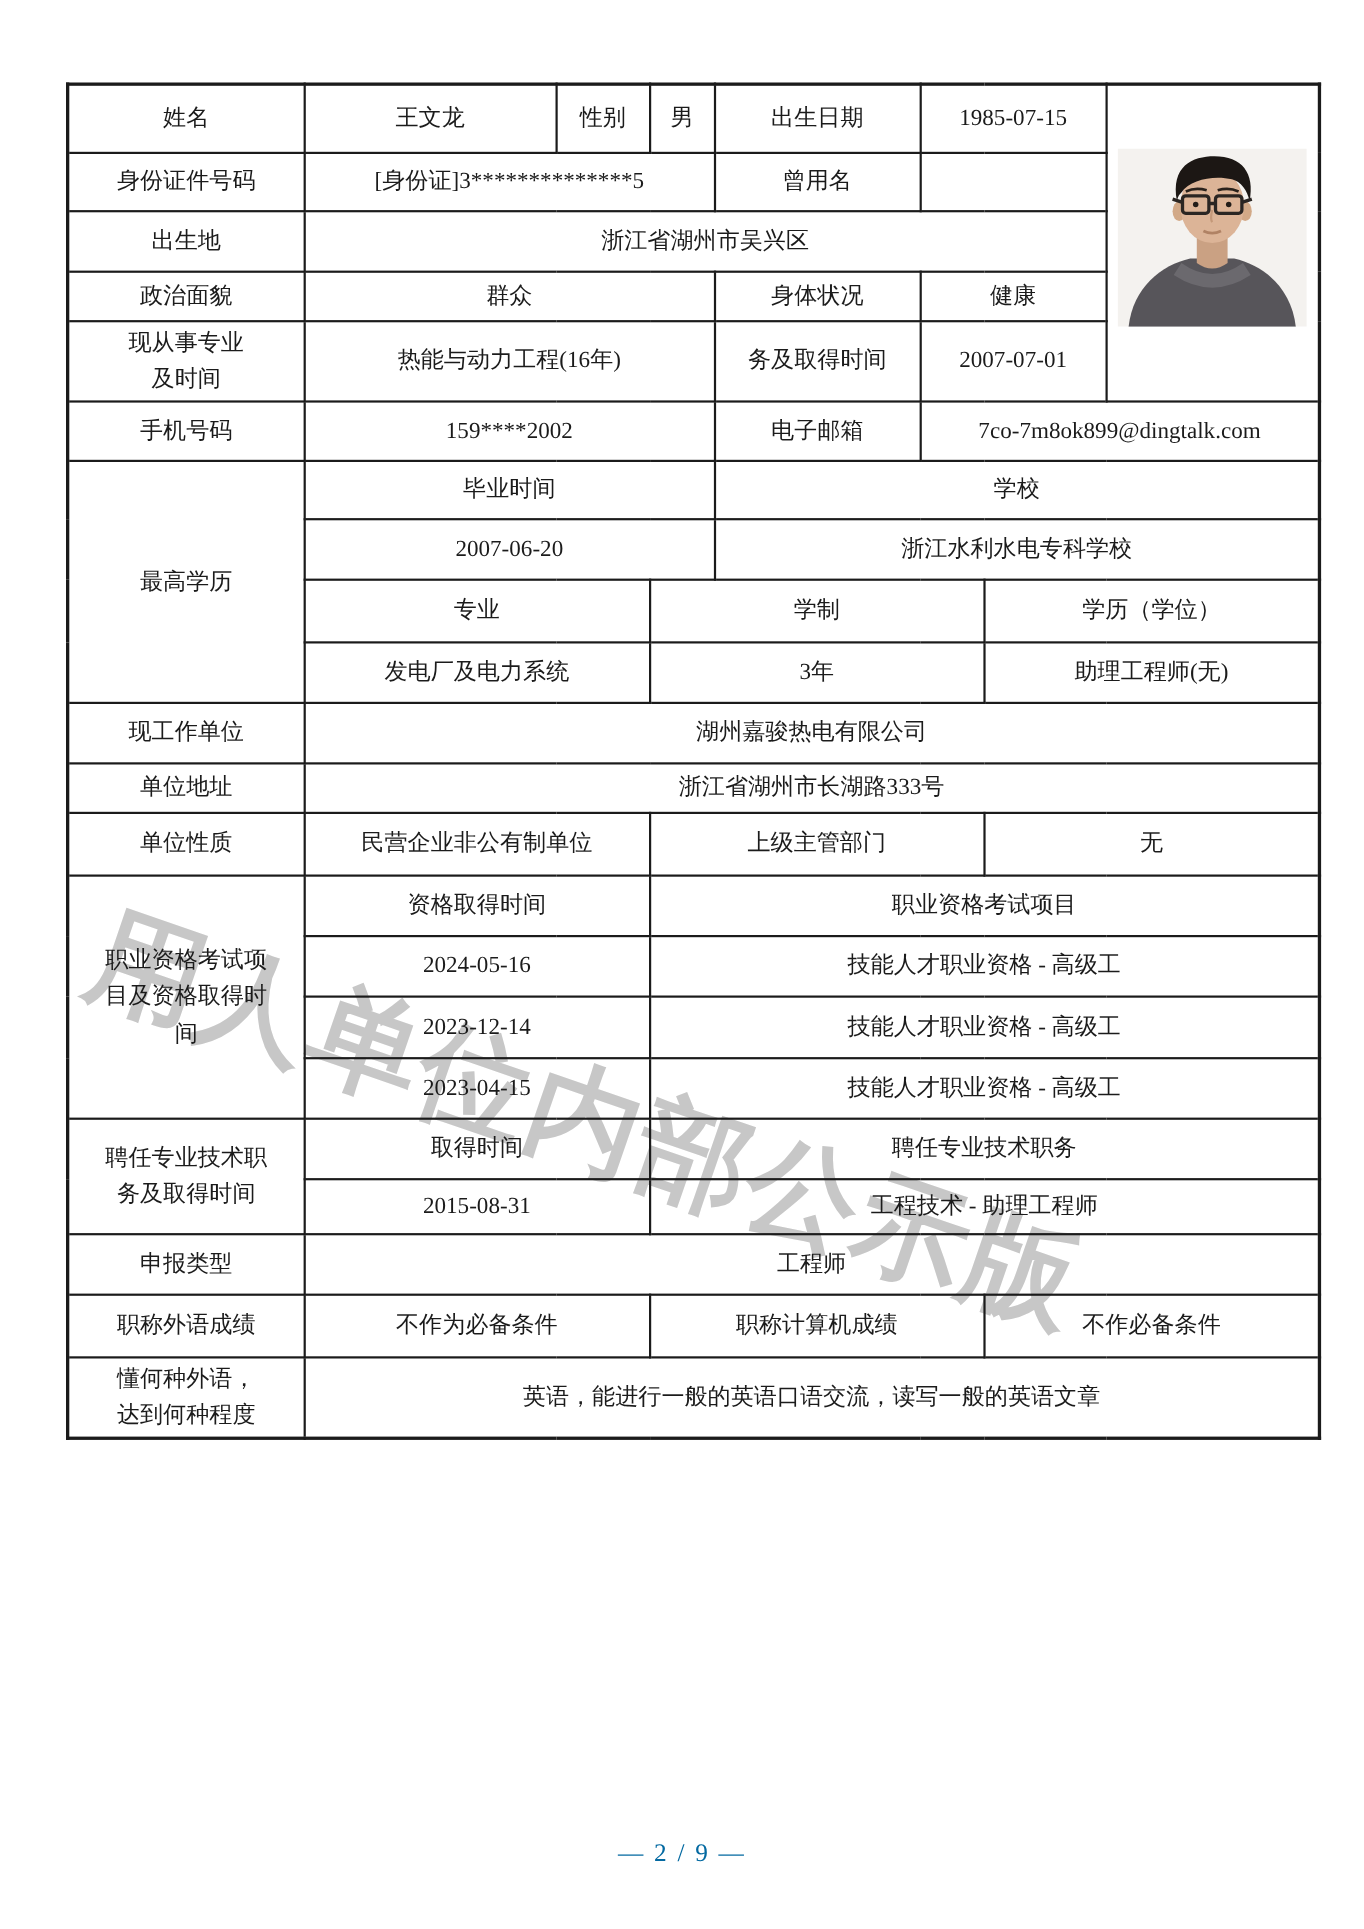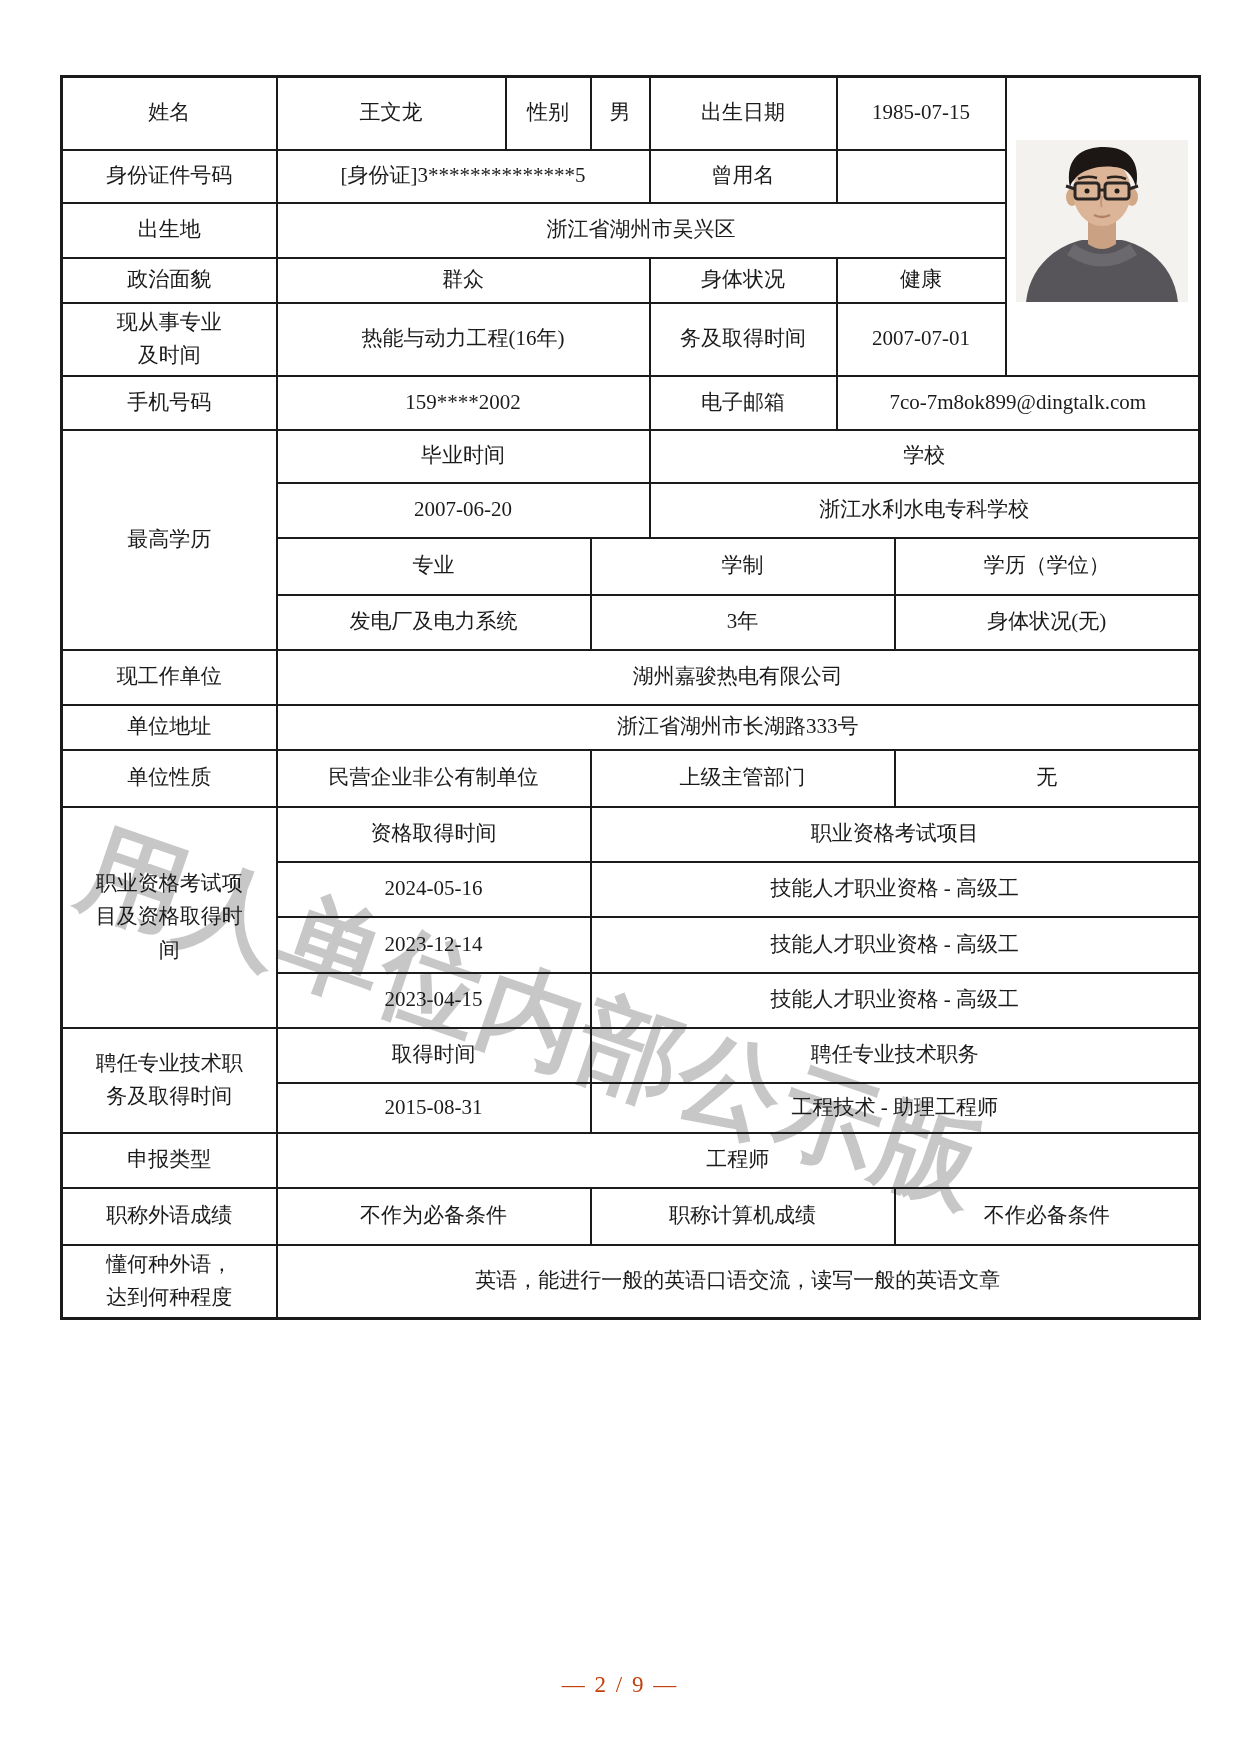--- a/index.html
+++ b/index.html
@@ -10,42 +10,42 @@
     font-family:"Liberation Sans","DejaVu Sans",sans-serif;}
   .form-wrap{position:absolute;left:60px;top:75px;z-index:1;}
   table.form{border-collapse:collapse;table-layout:fixed;width:1138px;background:transparent;
     border:3px solid #1b1b1b;}
   table.form td{border:2px solid #1b1b1b;font-size:21px;color:#1b1b1b;text-align:center;
     vertical-align:middle;padding:2px 6px;line-height:1.6;background:transparent;overflow:hidden;}
   td.l{text-align:left;padding-left:13px;margin-left:48px;}
   td.pre{white-space:pre-line;}
   td.photo-cell{padding:0;text-align:center;vertical-align:middle;}
   .footer{position:absolute;left:0;top:1672px;width:1240px;text-align:center;z-index:1;
-    font-size:23px;color:#c2410c;letter-spacing:2px;}
+    font-size:23px;color:#0369a1;letter-spacing:2px;}
 </style>
 </head>
 <body>
 
 <div class="watermark">用人单位内部公示版</div>
 
 <div class="form-wrap">
 <table class="form">
   <colgroup>
     <col style="width:215px">
         <col style="width:229px">
         <col style="width:85px">
         <col style="width:59px">
     <col style="width:187px">
         <col style="width:58px">
         <col style="width:111px">
         <col style="width:194px">
   </colgroup>
 
   <tbody>
-        <tr style="height:73px">
+        <tr style="height:62px">
     <td>姓名</td>
     <td class="l">王文龙</td>
     <td>性别</td>
     <td>男</td>
     <td>出生日期</td>
     <td colspan="2">1985-07-15</td>
     <td class="photo-cell" rowspan="5">
       <svg width="172" height="162" viewBox="0 0 172 162" xmlns="http://www.w3.org/2000/svg">
         <rect width="172" height="162" fill="#f4f2ef"></rect>
         <path d="M10,162 C14,126 40,106 66,100 L106,100 C132,106 158,126 162,162 Z" fill="#57555a"></path>
@@ -114,21 +114,21 @@
 
   <tr style="height:57px">
     <td colspan="2">专业</td>
     <td colspan="3">学制</td>
     <td colspan="2">学历（学位）</td>
   </tr>
 
   <tr style="height:55px">
     <td colspan="2">发电厂及电力系统</td>
     <td colspan="3">3年</td>
-    <td colspan="2">身体状况(无)</td>
+    <td colspan="2">助理工程师(无)</td>
   </tr>
 
   <tr style="height:55px">
     <td>现工作单位</td>
     <td class="l" colspan="7">湖州嘉骏热电有限公司</td>
   </tr>
 
   <tr style="height:45px">
     <td>单位地址</td>
     <td class="l" colspan="7">浙江省湖州市长湖路333号</td>

